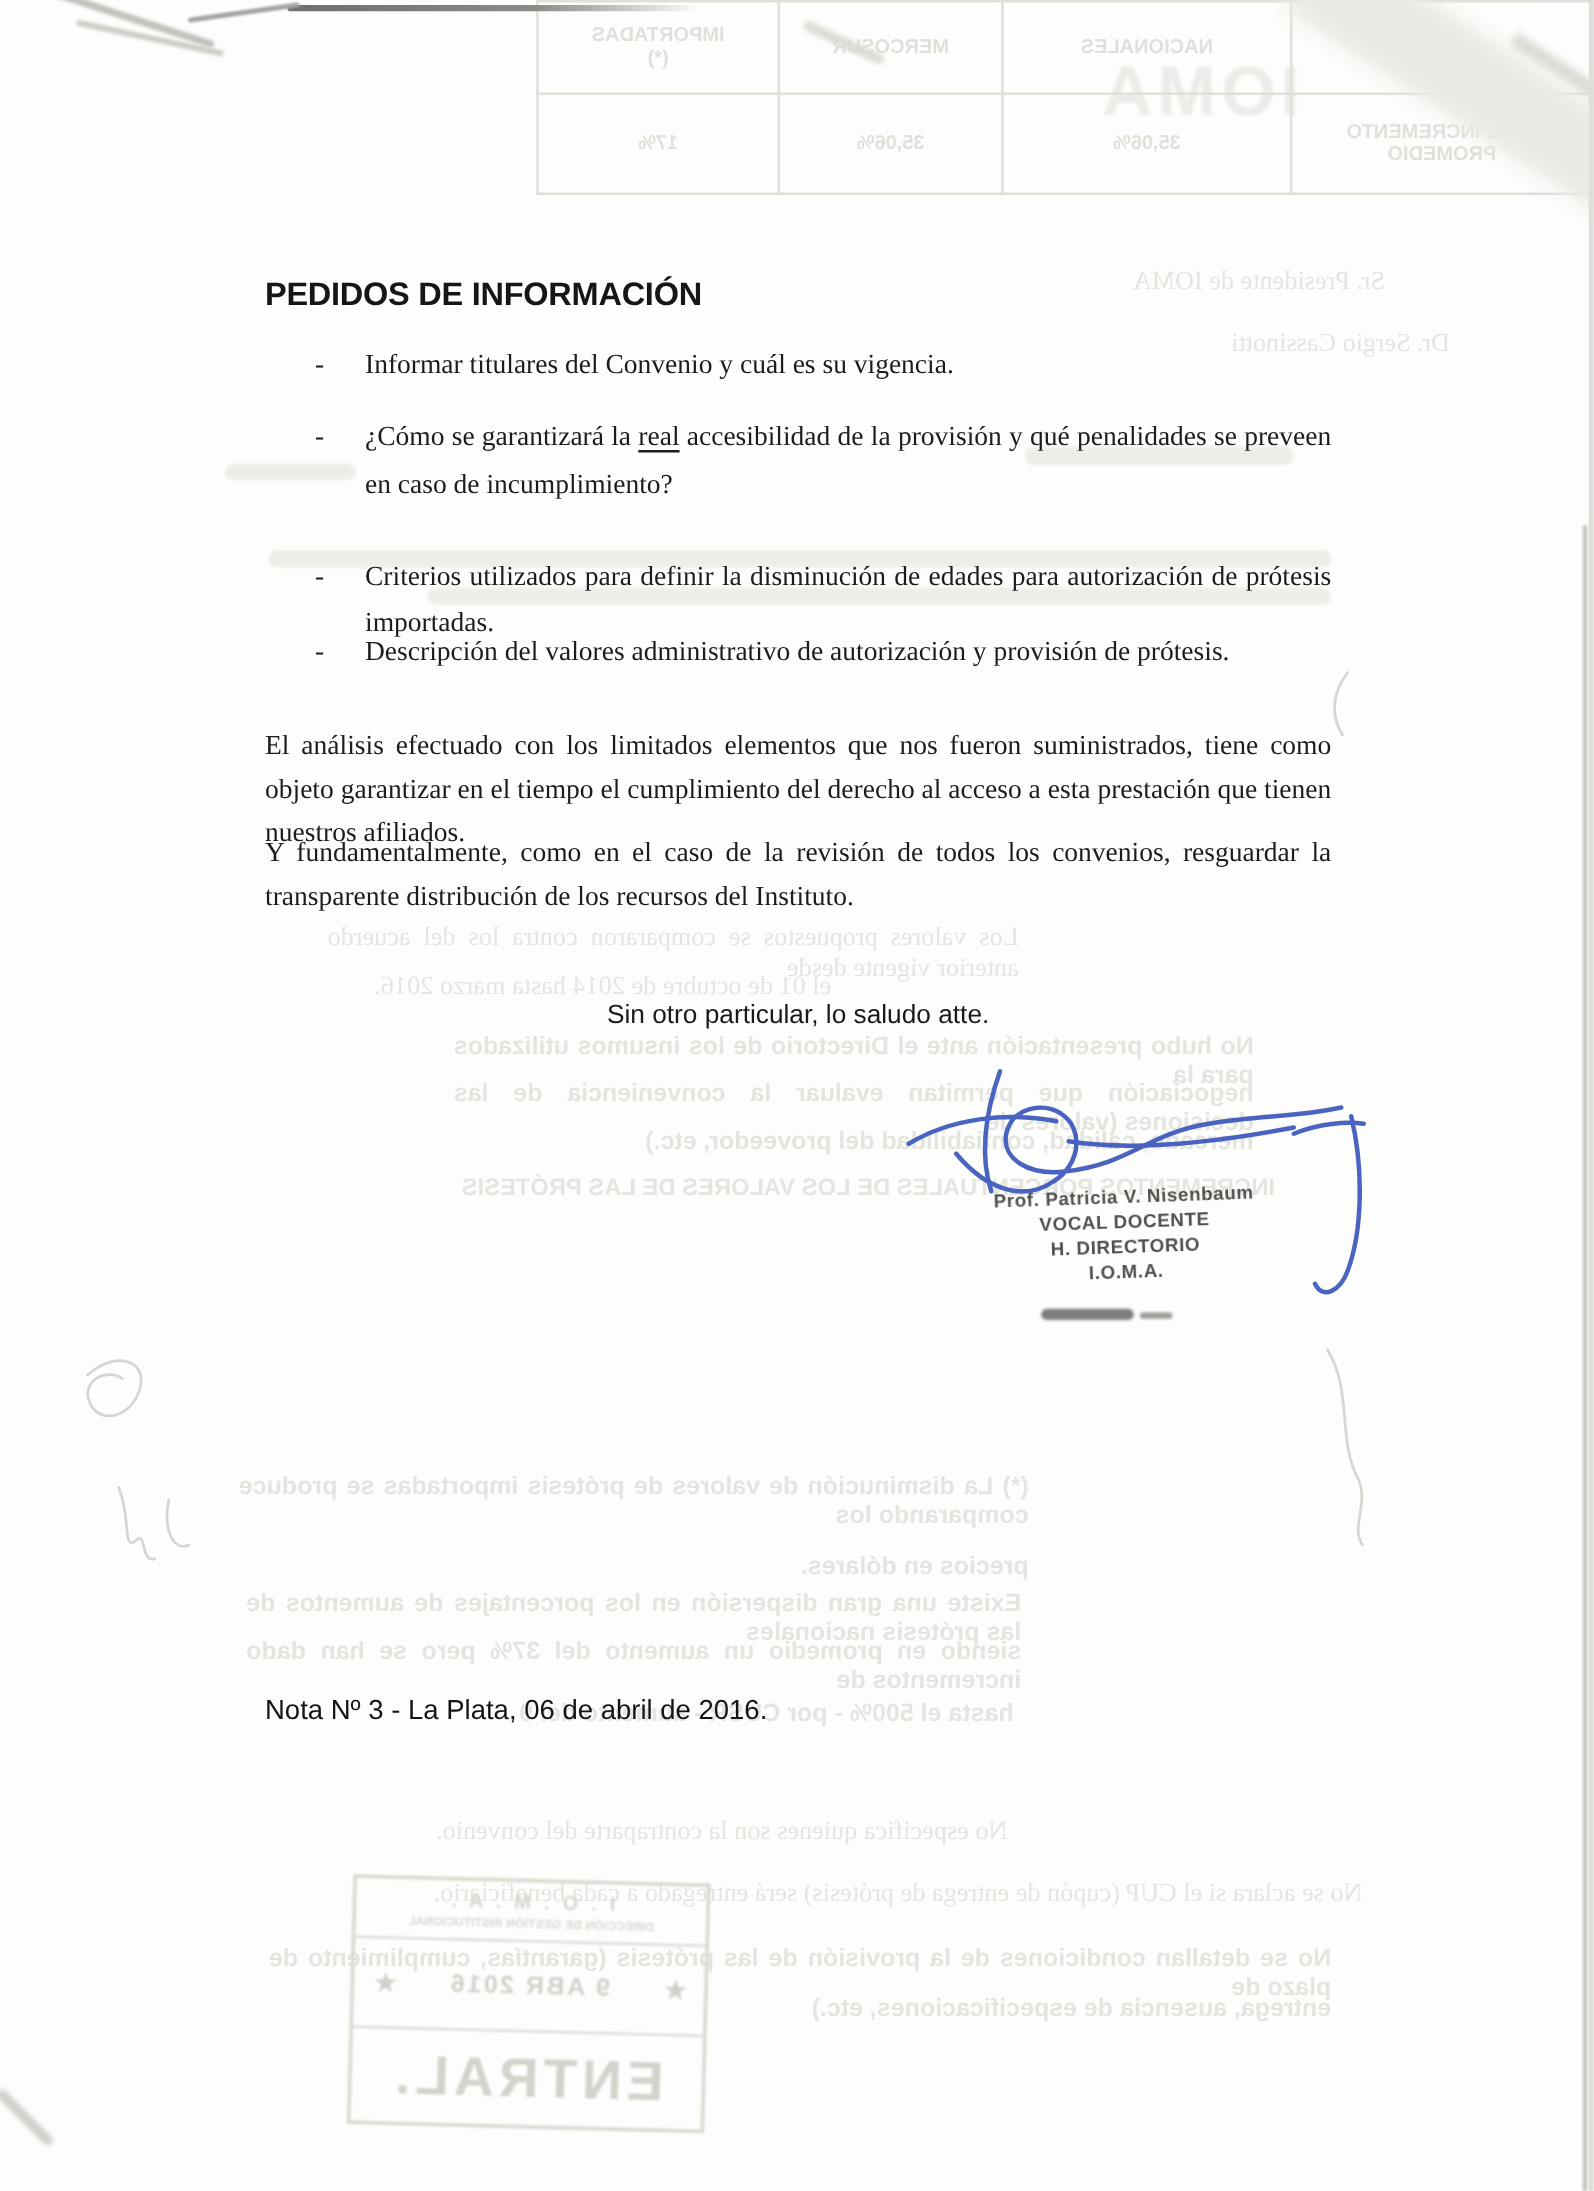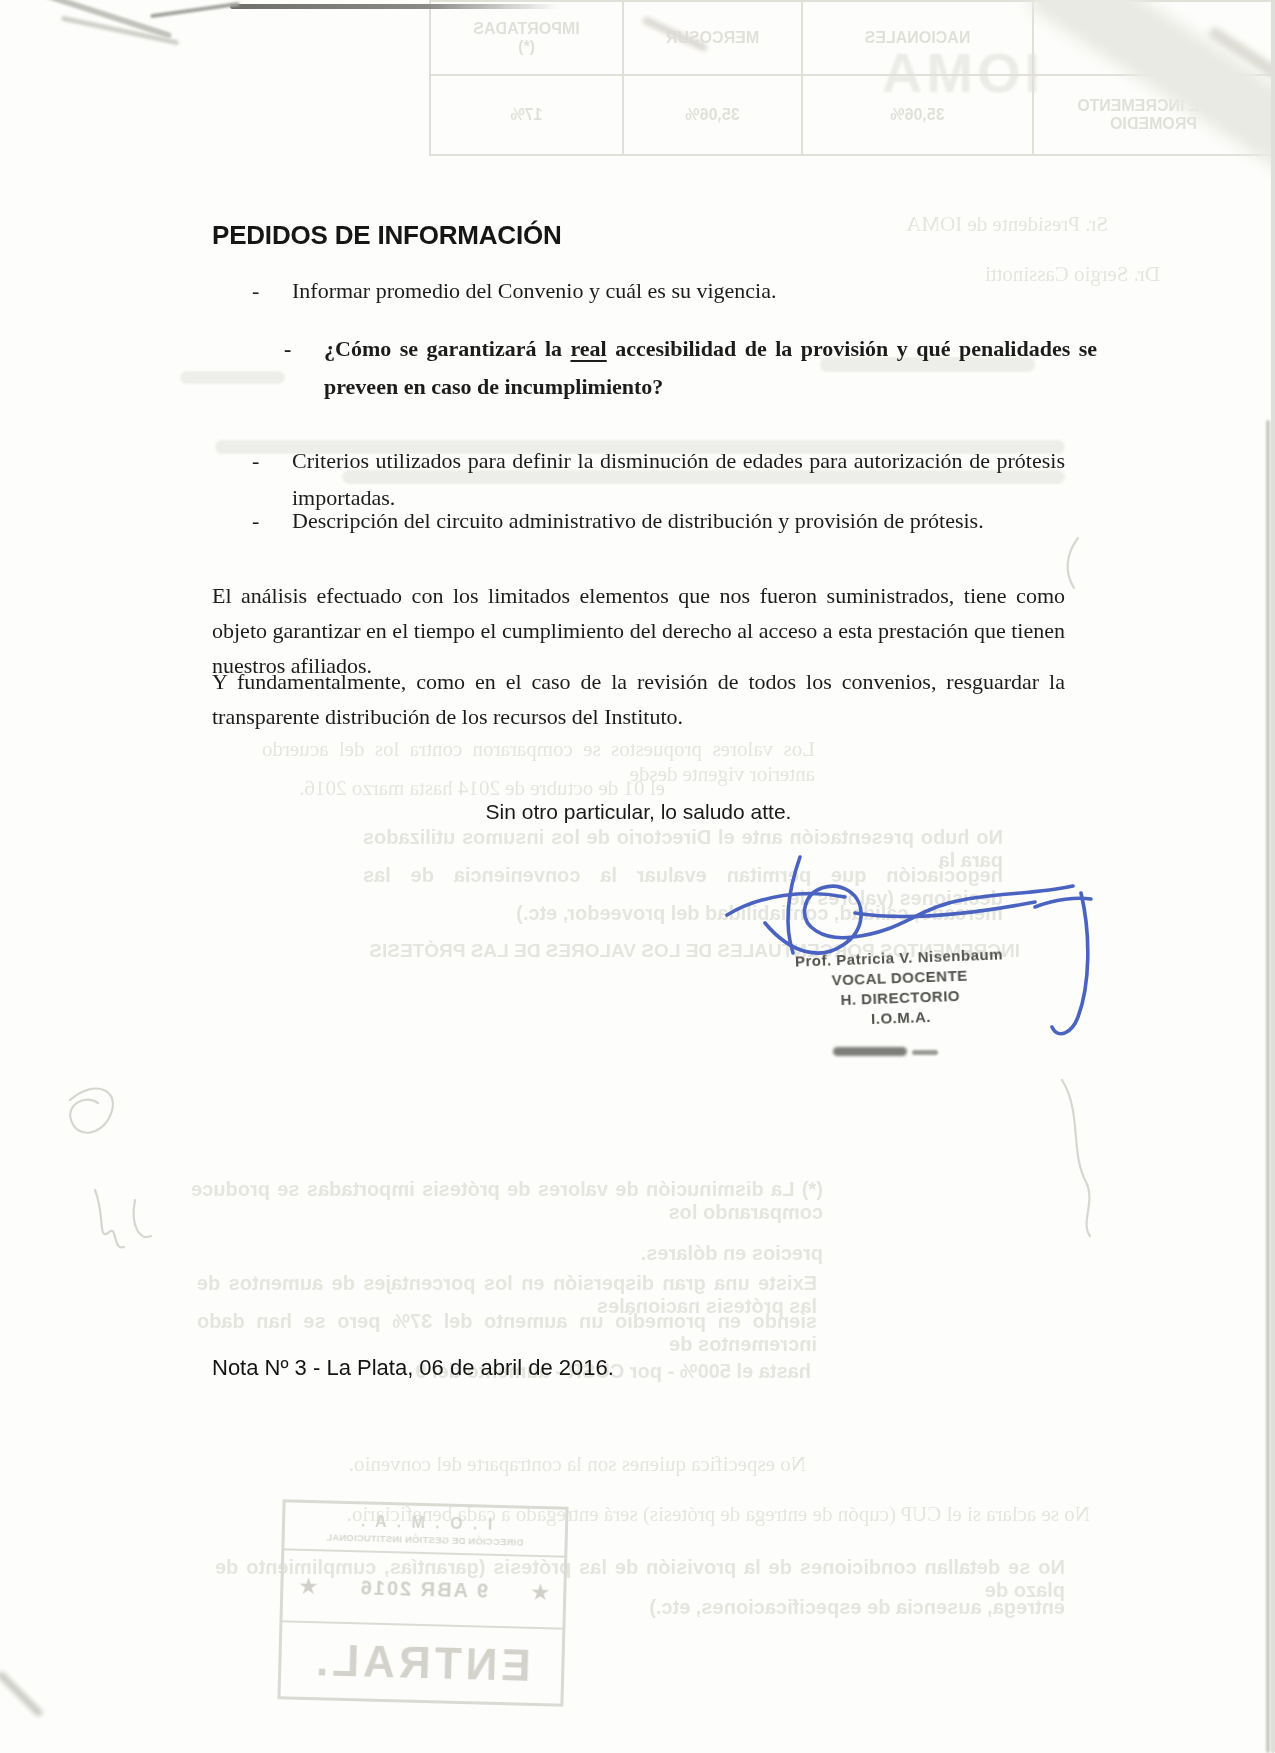--- a/index.html
+++ b/index.html
@@ -9,21 +9,21 @@
     font-family:"Liberation Serif", serif;
     color:#1c1c1c;
   }
   .abs{position:absolute;}
   
   .title{left:212px;top:220px;font-family:"Liberation Sans",sans-serif;
     font-weight:bold;font-size:26px;letter-spacing:-0.2px;color:#161616;}
   .bullet{left:252px;width:813px;font-size:22px;line-height:37px;
     text-align:justify;padding-left:40px;box-sizing:border-box;}
   .bullet .mk{display:inline-block;width:40px;margin-left:-40px;}
-  .b-bold{font-weight:bold;margin-left:32px;}
+  .b-bold{font-weight:normal;}
   .u-real{text-decoration:underline;text-decoration-thickness:2px;text-underline-offset:4px;}
   .para{left:212px;width:853px;font-size:22px;line-height:35px;text-align:justify;}
   .closing{left:212px;width:853px;top:800px;text-align:center;
     font-family:"Liberation Sans",sans-serif;font-size:21px;color:#191919;}
   .dateline{left:212px;top:1355px;font-family:"Liberation Sans",sans-serif;
     font-size:22px;color:#141414;}
   
   .sigstamp{left:770px;top:948px;width:260px;text-align:center;
     font-family:"Liberation Sans",sans-serif;font-weight:bold;font-size:15px;
     line-height:20px;color:#51514e;transform:rotate(-2deg);
@@ -150,33 +150,33 @@
     <path d="M95,1190 C105,1215 98,1240 108,1233 C118,1223 112,1251 124,1247"></path>
     <path d="M135,1200 C130,1226 140,1241 151,1236"></path>
     <path d="M1062,1080 C1082,1112 1070,1152 1086,1182 C1096,1202 1080,1222 1090,1236"></path>
     <path d="M1078,538 C1066,554 1064,572 1074,588"></path>
   </g>
 </svg>
 
 <div class="abs title">PEDIDOS DE INFORMACIÓN</div>
 
 <div class="abs bullet" style="top:272px;">
-  <span class="mk">-</span><span>Informar promedio del Convenio y cuál es su vigencia.</span>
+  <span class="mk">-</span><span>Informar titulares del Convenio y cuál es su vigencia.</span>
 </div>
 
 <div class="abs bullet b-bold" style="top:330px;line-height:38px;">
   <span class="mk">-</span><span>¿Cómo se garantizará la </span><span class="u-real">real</span><span> accesibilidad de la provisión y qué penalidades se preveen en caso de incumplimiento?</span>
 </div>
 
 <div class="abs bullet" style="top:442px;">
   <span class="mk">-</span><span>Criterios utilizados para definir la disminución de edades para autorización de prótesis importadas.</span>
 </div>
 
 <div class="abs bullet" style="top:502px;">
-  <span class="mk">-</span><span>Descripción del circuito administrativo de distribución y provisión de prótesis.</span>
+  <span class="mk">-</span><span>Descripción del valores administrativo de autorización y provisión de prótesis.</span>
 </div>
 
 <div class="abs para" style="top:578px;">El análisis efectuado con los limitados elementos que nos fueron suministrados, tiene como objeto garantizar en el tiempo el cumplimiento del derecho al acceso a esta prestación que tienen nuestros afiliados.</div>
 <div class="abs para" style="top:664px;">Y fundamentalmente, como en el caso de la revisión de todos los convenios, resguardar la transparente distribución de los recursos del Instituto.</div>
 
 <div class="abs closing">Sin otro particular, lo saludo atte.</div>
 
 <svg class="abs" style="left:705px;top:795px;" width="400" height="260" viewBox="0 0 400 260">
   <g fill="none" stroke="#3b57bd" stroke-width="3.6" stroke-linecap="round" opacity="0.92">
     <path d="M22,120 C55,100 100,94 140,102"></path>

